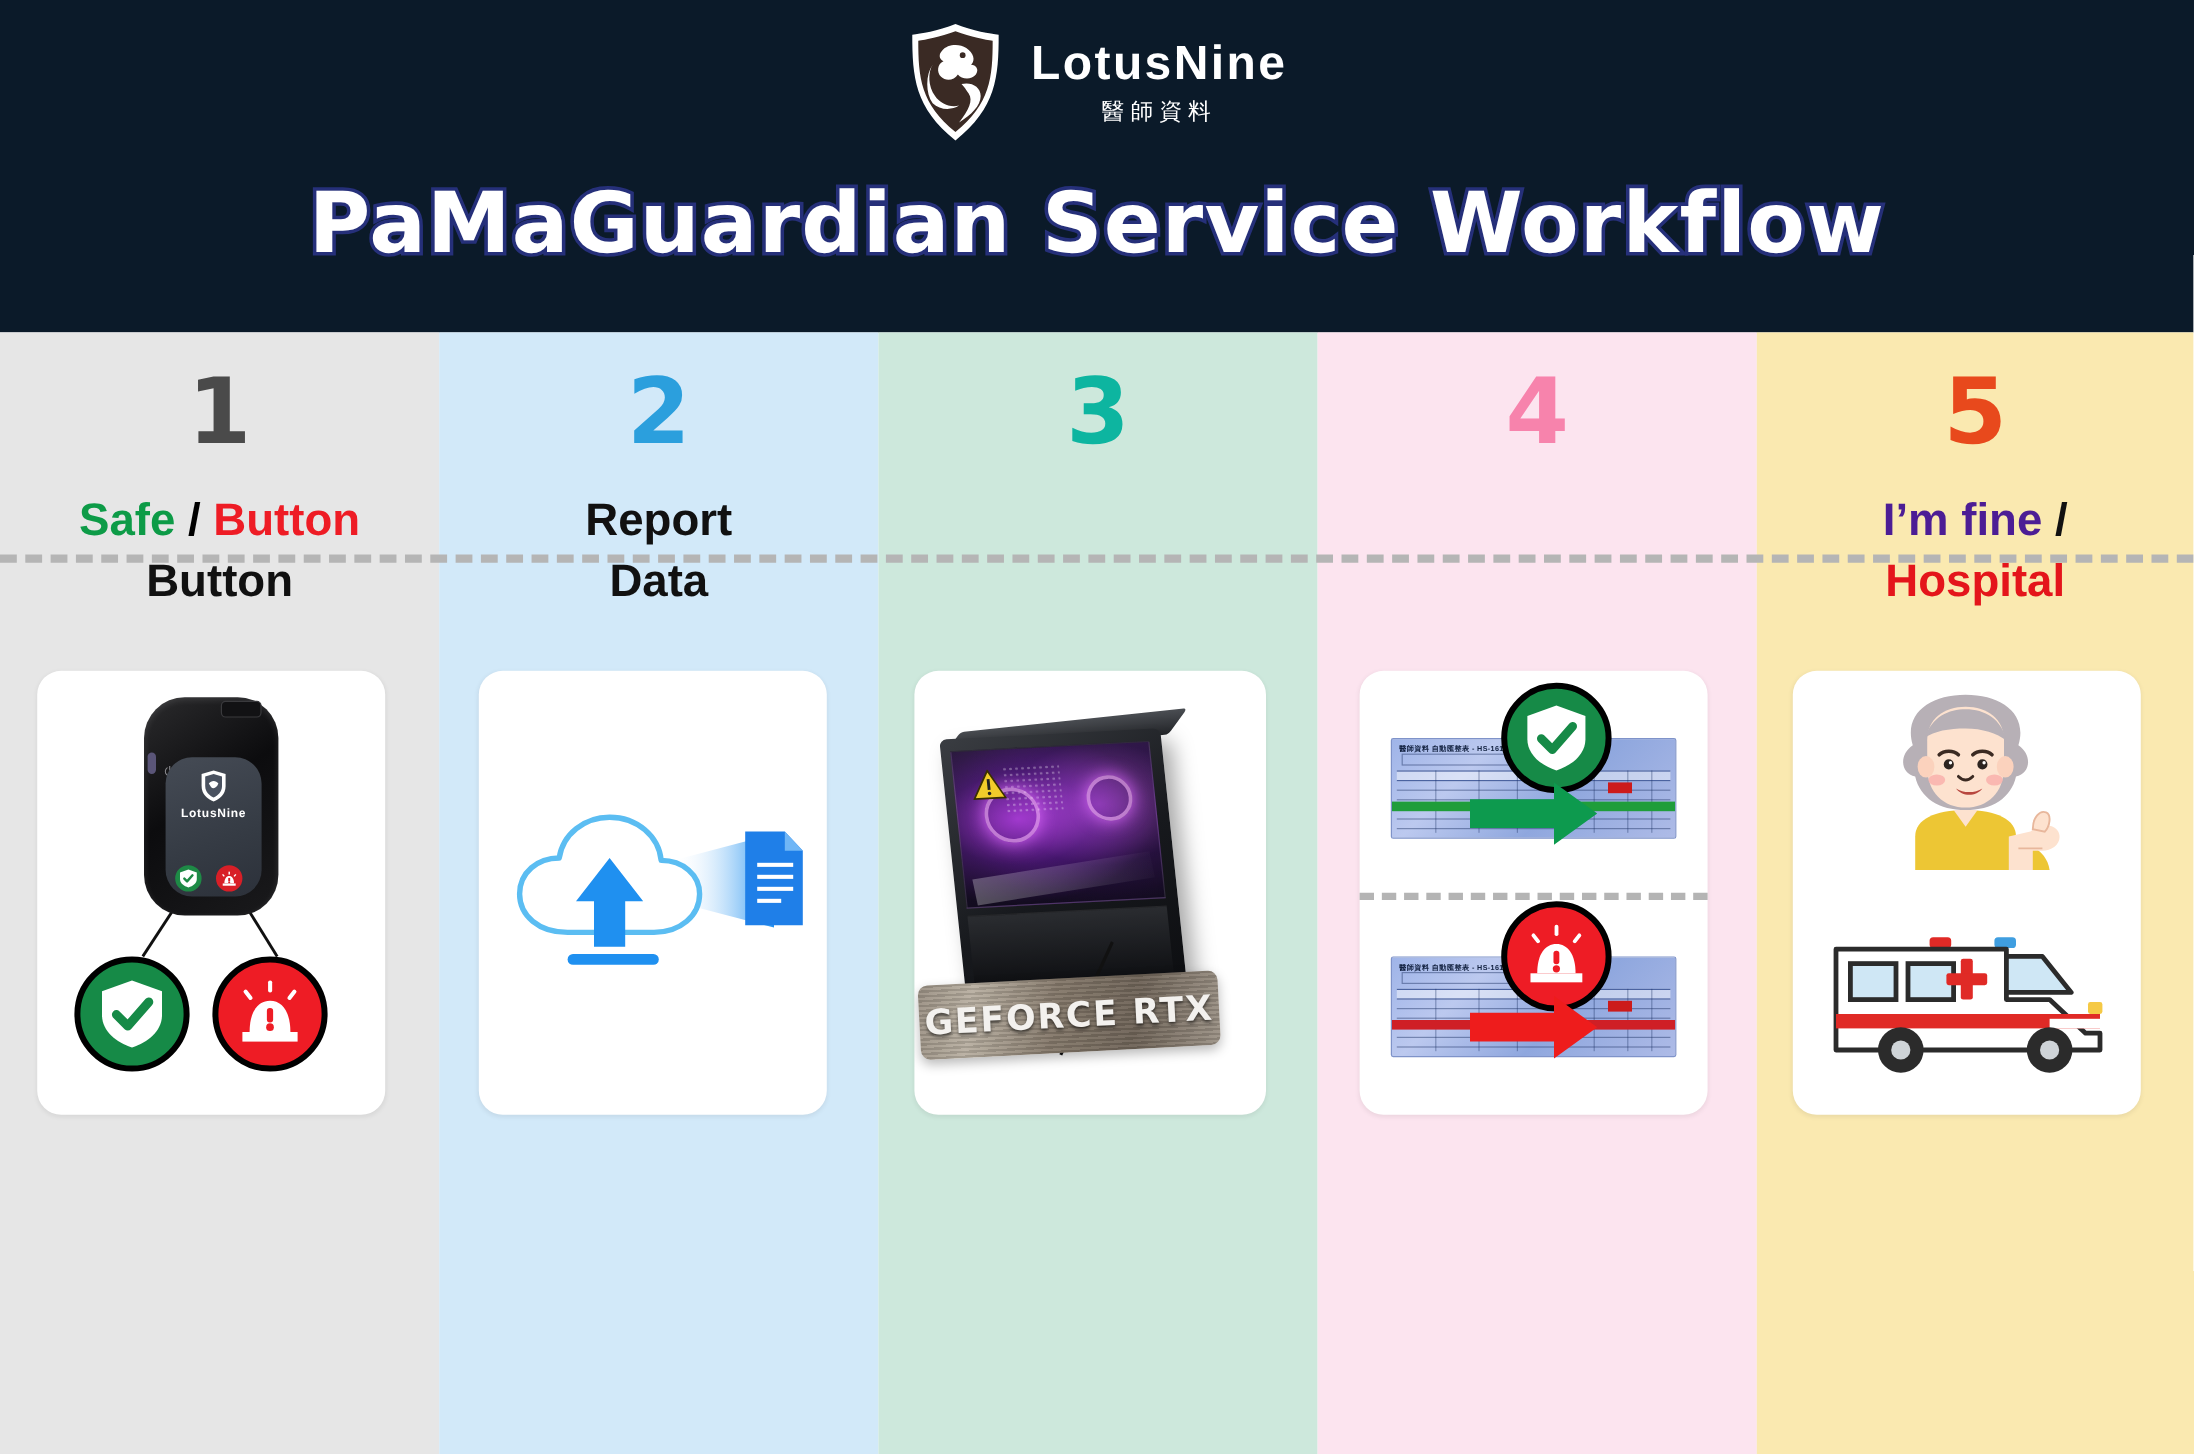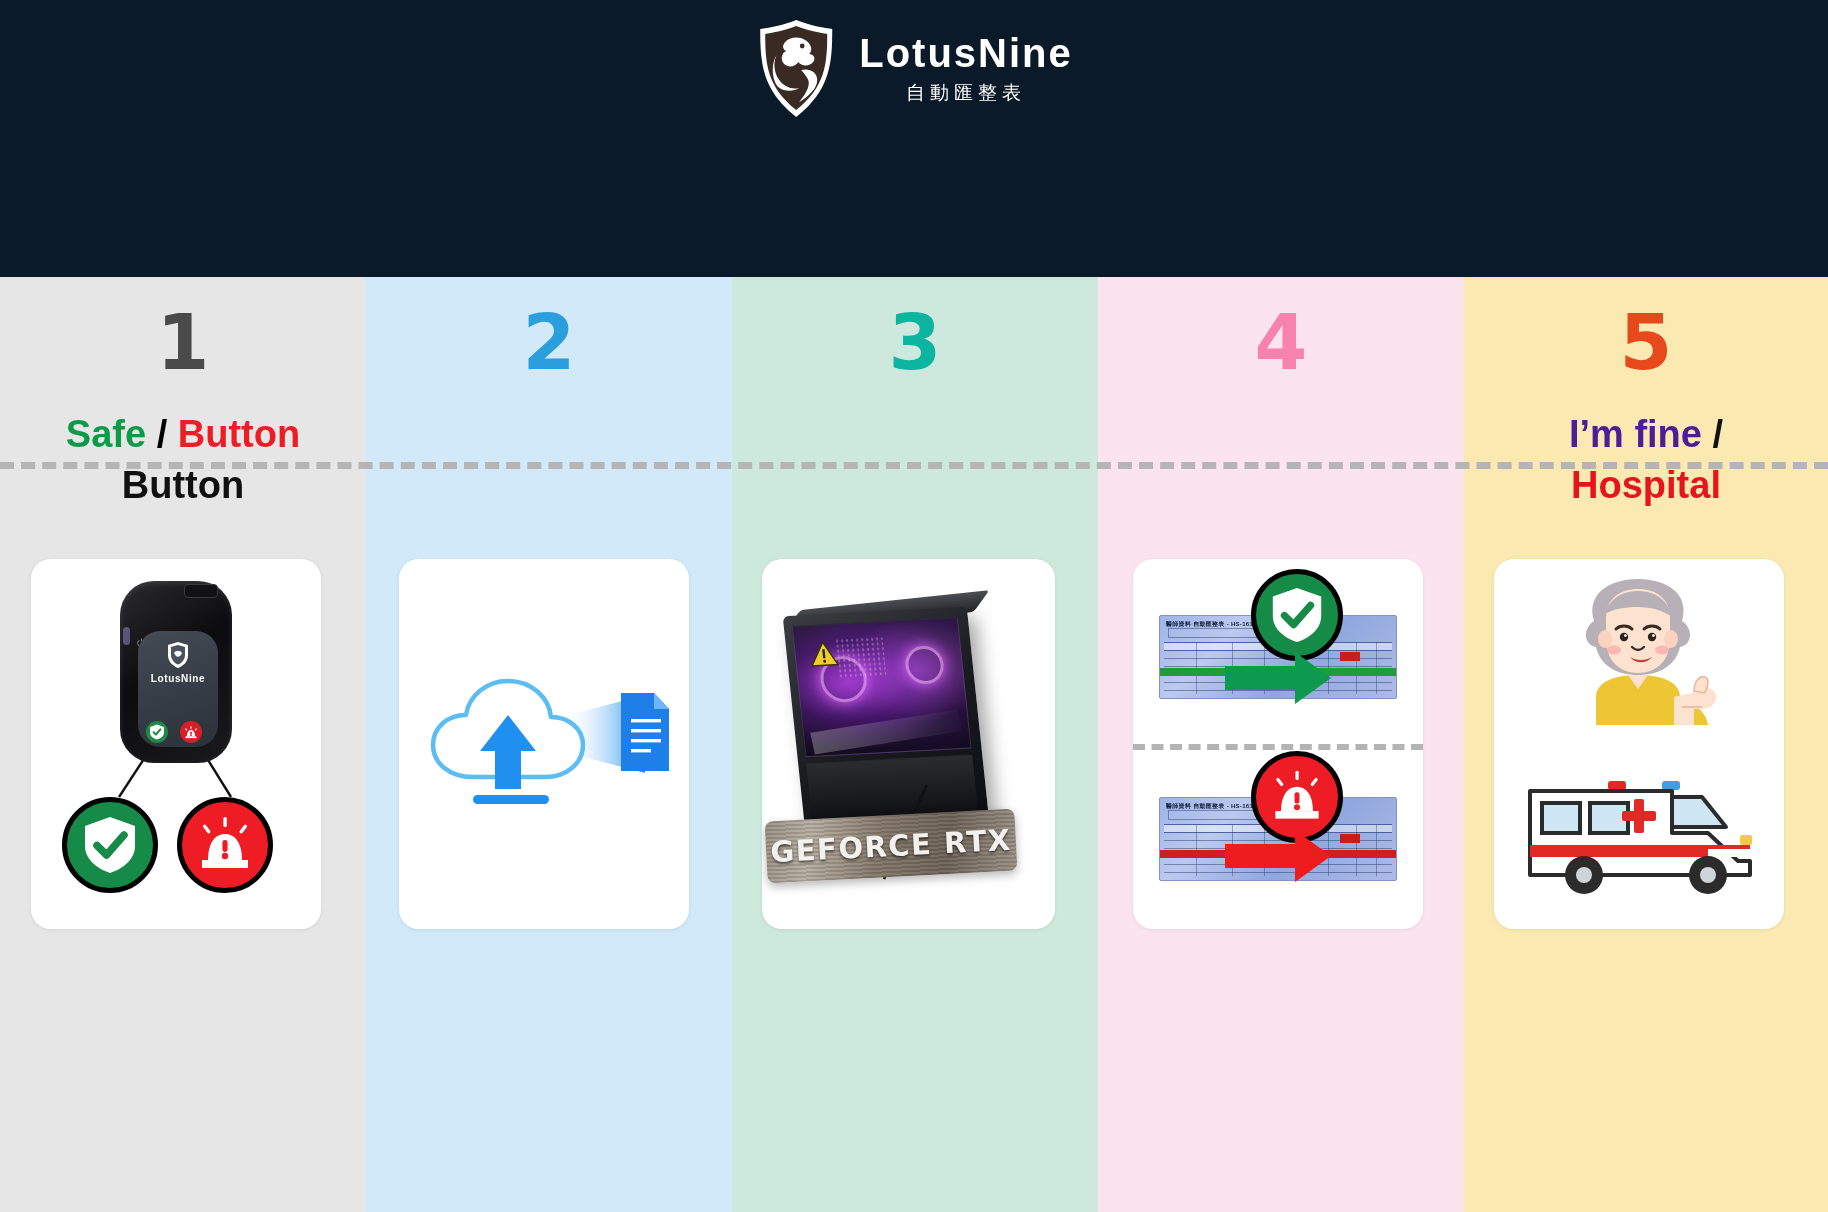--- a/index.html
+++ b/index.html
@@ -243,24 +243,25 @@
         <path d="M41 2 C26 8, 12 10, 5 11 C5 46, 7 72, 41 99 C75 72, 77 46, 77 11 C70 10, 56 8, 41 2 Z" fill="#ffffff"></path>
         <path d="M41 8 C28 13, 16 15, 10 16 C10 46, 12 69, 41 92 C70 69, 72 46, 72 16 C66 15, 54 13, 41 8 Z" fill="#3a2a24"></path>
         <path d="M30 24 C34 19, 44 18, 50 22 C56 26, 58 32, 54 36 C58 36, 61 40, 58 44 C54 49, 46 48, 43 44
                  C40 49, 33 50, 29 46 C25 42, 26 35, 31 33 C27 31, 27 27, 30 24 Z" fill="#ffffff"></path>
         <path d="M22 36 C18 42, 18 54, 24 62 C28 68, 36 72, 44 70 C38 74, 28 74, 22 68 C16 60, 16 44, 22 36 Z" fill="#ffffff"></path>
         <path d="M46 52 C54 50, 62 54, 62 62 C62 70, 54 78, 44 84 C52 74, 56 66, 52 60 C50 57, 48 54, 46 52 Z" fill="#ffffff"></path>
         <circle cx="47" cy="28" r="2.4" fill="#3a2a24"></circle>
       </svg>
       <div class="brand-text">
         <div class="brand-name">LotusNine</div>
-        <div class="brand-cn">自動匯整表</div>
+        <div class="brand-cn">醫師資料</div>
       </div>
     </div>
 
+    <div class="main-title">PaMaGuardian Service Workflow</div>
   </div>
 
   <div class="cols">
 
     <div class="col c1">
       <div class="step-num" style="color:#4a4a4a">1</div>
       <div class="step-label col1-label">
         <span class="safe">Safe</span><span class="slash"> / </span><span class="alert">Button</span>
         <span class="l2">Button</span>
       </div>
@@ -318,20 +319,24 @@
             <rect x="31.4" y="5" width="3.4" height="10" rx="1.6" fill="#ffffff"></rect>
             <rect x="13" y="12" width="3.4" height="10" rx="1.6" fill="#ffffff" transform="rotate(-38 14.7 17)"></rect>
             <rect x="49.6" y="12" width="3.4" height="10" rx="1.6" fill="#ffffff" transform="rotate(38 51.3 17)"></rect>
           </svg>
         </div>
       </div>
     </div>
 
     <div class="col c2">
       <div class="step-num" style="color:#2b9fdd">2</div>
+      <div class="step-label">
+        <span>Report</span>
+        <span class="l2">Data</span>
+      </div>
 
       <div class="card c2box">
         <div class="cloud-wrap">
           <svg width="266" height="160" viewBox="0 0 266 160">
             <defs>
               <linearGradient id="beamg" x1="0" y1="0" x2="1" y2="0">
                 <stop offset="0" stop-color="#ffffff" stop-opacity="0"></stop>
                 <stop offset="1" stop-color="#1f90f0" stop-opacity="1"></stop>
               </linearGradient>
             </defs>

